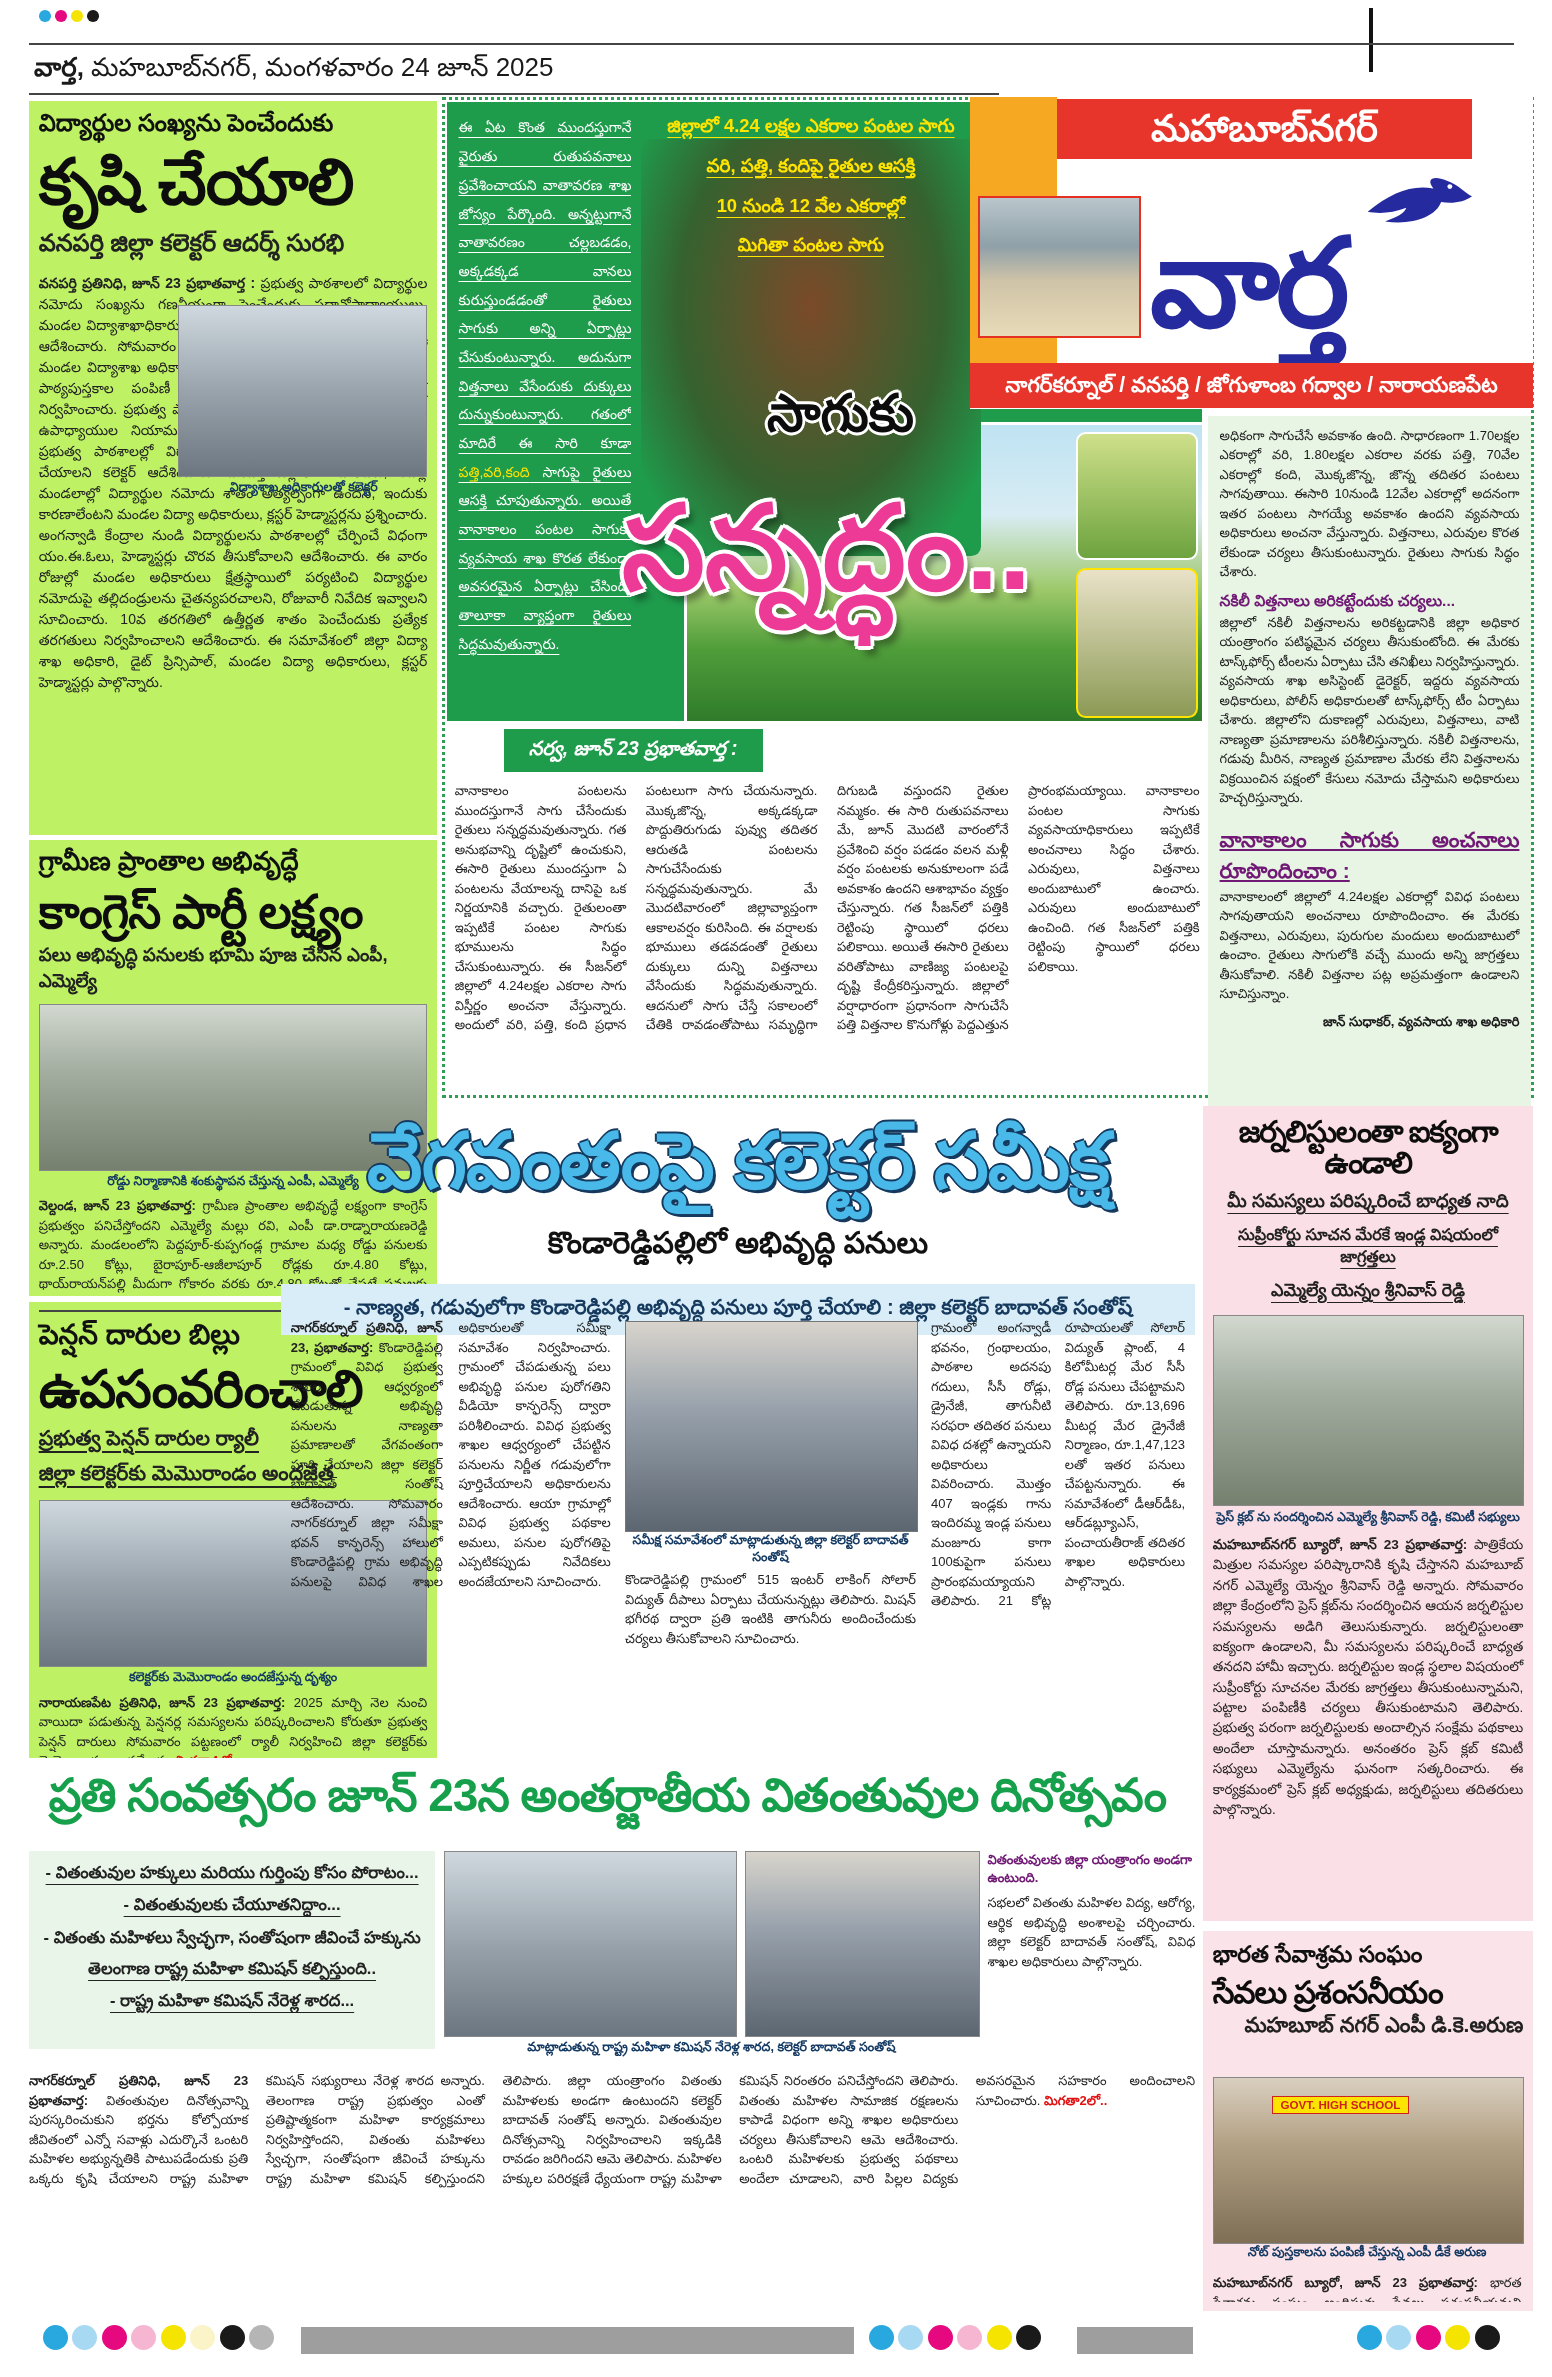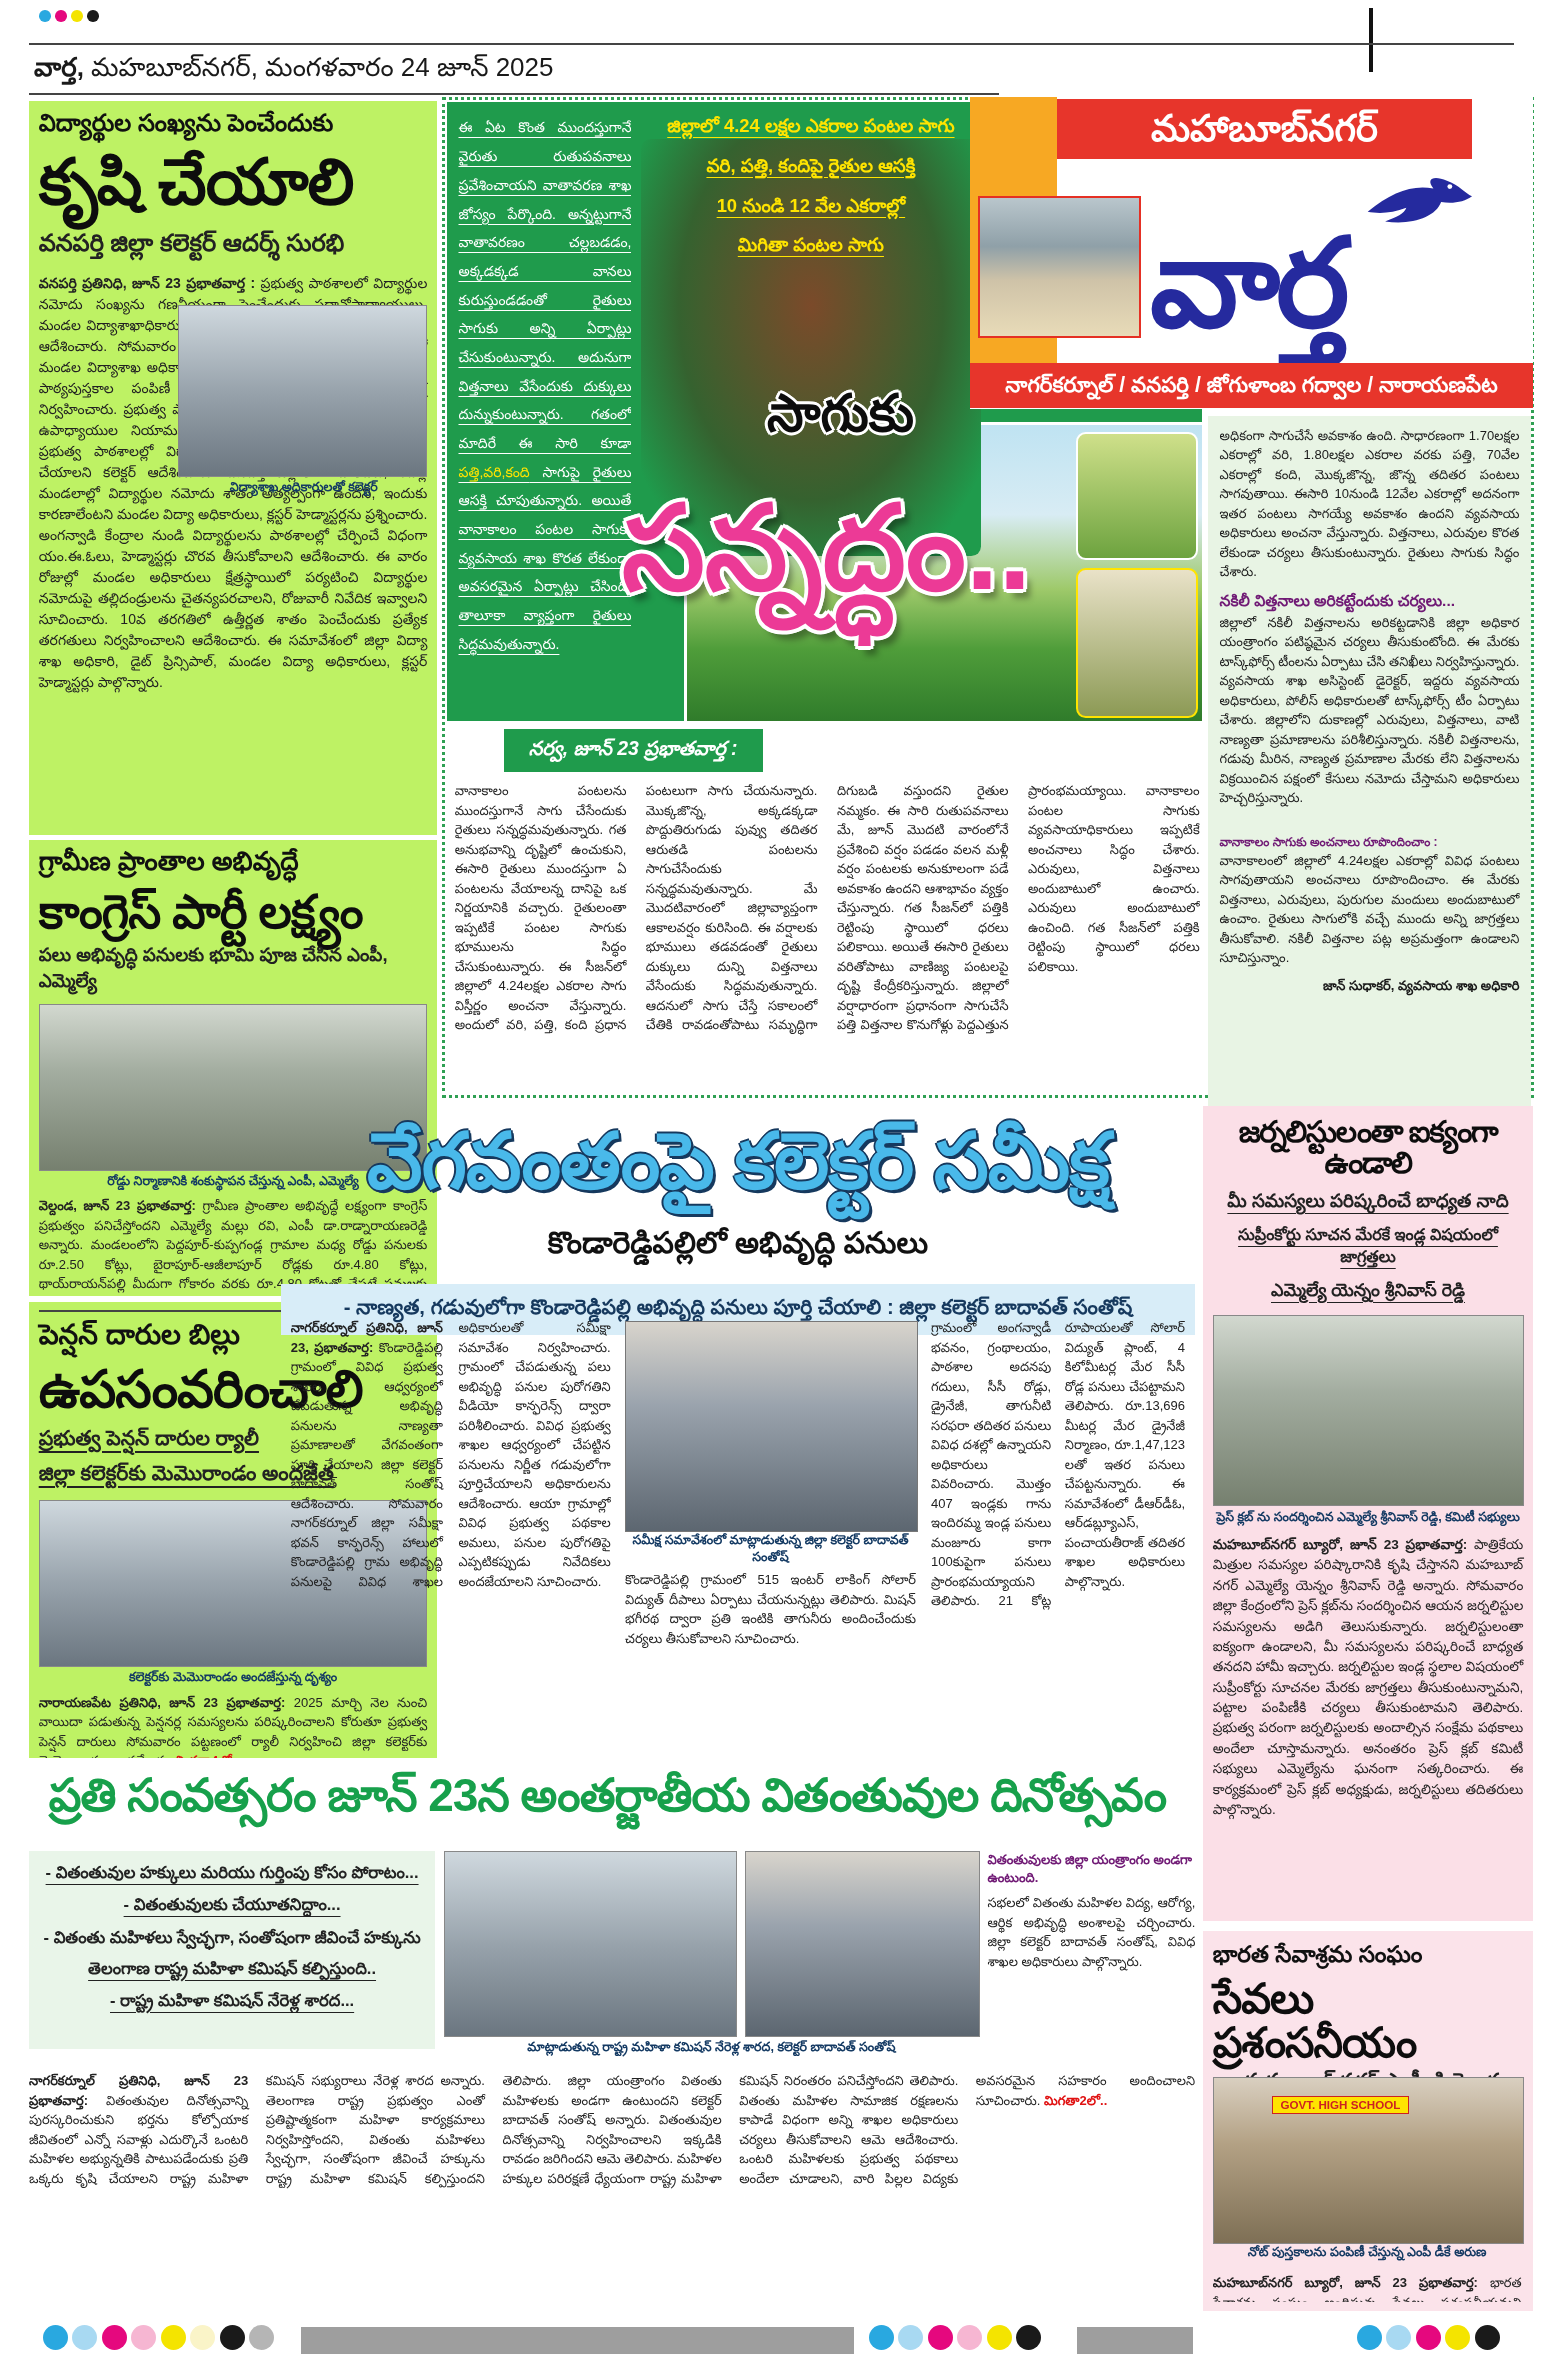--- a/index.html
+++ b/index.html
@@ -122,21 +122,21 @@
 
     <div class="abs hidden-ovf" style="left:9.7px;top:629px;width:745px;height:363px;">
       <div class="pill" style="display:inline-block;font-size:19.4px;padding:7.8px 25px;margin-left:49px;">నర్వ, జూన్ 23 ప్రభాతవార్త :</div>
       <div class="jtext body-txt" style="margin-top:9.7px;column-count:4;column-gap:19.4px;font-size:13px;height:301px;">వానాకాలం పంటలను ముందస్తుగానే సాగు చేసేందుకు రైతులు సన్నద్ధమవుతున్నారు. గత అనుభవాన్ని దృష్టిలో ఉంచుకుని, ఈసారి రైతులు ముందస్తుగా ఏ పంటలను వేయాలన్న దానిపై ఒక నిర్ణయానికి వచ్చారు. రైతులంతా ఇప్పటికే పంటల సాగుకు భూములను సిద్ధం చేసుకుంటున్నారు. ఈ సీజన్‌లో జిల్లాలో 4.24లక్షల ఎకరాల సాగు విస్తీర్ణం అంచనా వేస్తున్నారు. అందులో వరి, పత్తి, కంది ప్రధాన పంటలుగా సాగు చేయనున్నారు. మొక్కజొన్న, అక్కడక్కడా పొద్దుతిరుగుడు పువ్వు తదితర ఆరుతడి పంటలను సాగుచేసేందుకు సన్నద్ధమవుతున్నారు. మే మొదటివారంలో జిల్లావ్యాప్తంగా ఆకాలవర్షం కురిసింది. ఈ వర్షాలకు భూములు తడవడంతో రైతులు దుక్కులు దున్ని విత్తనాలు వేసేందుకు సిద్ధమవుతున్నారు. ఆదనులో సాగు చేస్తే సకాలంలో చేతికి రావడంతోపాటు సమృద్ధిగా దిగుబడి వస్తుందని రైతుల నమ్మకం. ఈ సారి రుతుపవనాలు మే, జూన్ మొదటి వారంలోనే ప్రవేశించి వర్షం పడడం వలన మళ్లీ వర్షం పంటలకు అనుకూలంగా పడే అవకాశం ఉందని ఆశాభావం వ్యక్తం చేస్తున్నారు. గత సీజన్‌లో పత్తికి రెట్టింపు స్థాయిలో ధరలు పలికాయి. అయితే ఈసారి రైతులు వరితోపాటు వాణిజ్య పంటలపై దృష్టి కేంద్రీకరిస్తున్నారు. జిల్లాలో వర్షాధారంగా ప్రధానంగా సాగుచేసే పత్తి విత్తనాల కొనుగోళ్లు పెద్దఎత్తున ప్రారంభమయ్యాయి. వానాకాలం పంటల సాగుకు వ్యవసాయాధికారులు ఇప్పటికే అంచనాలు సిద్ధం చేశారు. ఎరువులు, విత్తనాలు అందుబాటులో ఉంచారు. ఎరువులు అందుబాటులో ఉంచింది. గత సీజన్‌లో పత్తికి రెట్టింపు స్థాయిలో ధరలు పలికాయి.</div>
     </div>
 
     <div class="abs hidden-ovf jtext" style="left:763px;top:316px;width:323px;height:757px;background:#e8f4e4;padding:9.7px 11.6px;box-sizing:border-box;font-size:13px;line-height:1.5;">
       <div>అధికంగా సాగుచేసే అవకాశం ఉంది. సాధారణంగా 1.70లక్షల ఎకరాల్లో వరి, 1.80లక్షల ఎకరాల వరకు పత్తి, 70వేల ఎకరాల్లో కంది, మొక్కజొన్న, జొన్న తదితర పంటలు సాగవుతాయి. ఈసారి 10నుండి 12వేల ఎకరాల్లో అదనంగా ఇతర పంటలు సాగయ్యే అవకాశం ఉందని వ్యవసాయ అధికారులు అంచనా వేస్తున్నారు. విత్తనాలు, ఎరువుల కొరత లేకుండా చర్యలు తీసుకుంటున్నారు. రైతులు సాగుకు సిద్ధం చేశారు.</div>
       <div class="magenta" style="font-size:15.5px;margin-top:7.8px;">నకిలీ విత్తనాలు అరికట్టేందుకు చర్యలు...</div>
       <div>జిల్లాలో నకిలీ విత్తనాలను అరికట్టడానికి జిల్లా అధికార యంత్రాంగం పటిష్ఠమైన చర్యలు తీసుకుంటోంది. ఈ మేరకు టాస్క్‌ఫోర్స్ టీంలను ఏర్పాటు చేసి తనిఖీలు నిర్వహిస్తున్నారు. వ్యవసాయ శాఖ అసిస్టెంట్ డైరెక్టర్, ఇద్దరు వ్యవసాయ అధికారులు, పోలీస్ అధికారులతో టాస్క్‌ఫోర్స్ టీం ఏర్పాటు చేశారు. జిల్లాలోని దుకాణల్లో ఎరువులు, విత్తనాలు, వాటి నాణ్యతా ప్రమాణాలను పరిశీలిస్తున్నారు. నకిలీ విత్తనాలను, గడువు మీరిన, నాణ్యత ప్రమాణాల మేరకు లేని విత్తనాలను విక్రయించిన పక్షంలో కేసులు నమోదు చేస్తామని అధికారులు హెచ్చరిస్తున్నారు.</div>
-      <div class="magenta" style="font-size:12px;margin-top:25px;">వానాకాలం సాగుకు అంచనాలు రూపొందించాం :</div>
+      <div class="magenta" style="font-size:21px;margin-top:16px;text-decoration:underline;">వానాకాలం సాగుకు అంచనాలు రూపొందించాం :</div>
       <div>వానాకాలంలో జిల్లాలో 4.24లక్షల ఎకరాల్లో వివిధ పంటలు సాగవుతాయని అంచనాలు రూపొందించాం. ఈ మేరకు విత్తనాలు, ఎరువులు, పురుగుల మందులు అందుబాటులో ఉంచాం. రైతులు సాగులోకి వచ్చే ముందు అన్ని జాగ్రత్తలు తీసుకోవాలి. నకిలీ విత్తనాల పట్ల అప్రమత్తంగా ఉండాలని సూచిస్తున్నాం.</div>
       <div style="text-align:right;font-weight:bold;margin-top:7.8px;">జాన్ సుధాకర్, వ్యవసాయ శాఖ అధికారి</div>
     </div>
   </div>
 
   <div class="abs" style="left:970px;top:97px;width:563px;height:312px;background:#ffffff;">
     <div class="abs" style="left:0;top:0;width:87px;height:266px;background:#f7a823;"></div>
     <div class="abs ctr" style="left:87px;top:1.9px;width:415px;height:60px;background:#e7352b;color:#fff;font-weight:bold;font-size:37px;line-height:60px;">మహాబూబ్‌నగర్</div>
     <div class="abs photo-dam" style="left:7.8px;top:99px;width:159px;height:138px;border:2.9px solid #e53024;"></div>
     <svg class="abs" style="left:388px;top:78px;" width="116" height="58" viewBox="0 0 120 60">
@@ -193,21 +193,21 @@
     <div class="photo-crowd" style="width:309px;height:189px;margin-top:11.6px;border:1px solid #888;"></div>
     <div class="caption ctr" style="margin-top:3.9px;">ప్రెస్ క్లబ్ ను సందర్శించిన ఎమ్మెల్యే శ్రీనివాస్ రెడ్డి, కమిటీ సభ్యులు</div>
     <div class="jtext body-txt" style="margin-top:7.8px;font-size:13.6px;">
       <span class="dl">మహబూబ్‌నగర్ బ్యూరో, జూన్ 23 ప్రభాతవార్త:</span>
       <span>పాత్రికేయ మిత్రుల సమస్యల పరిష్కారానికి కృషి చేస్తానని మహబూబ్ నగర్ ఎమ్మెల్యే యెన్నం శ్రీనివాస్ రెడ్డి అన్నారు. సోమవారం జిల్లా కేంద్రంలోని ప్రెస్ క్లబ్‌ను సందర్శించిన ఆయన జర్నలిస్టుల సమస్యలను అడిగి తెలుసుకున్నారు. జర్నలిస్టులంతా ఐక్యంగా ఉండాలని, మీ సమస్యలను పరిష్కరించే బాధ్యత తనదని హామీ ఇచ్చారు. జర్నలిస్టుల ఇండ్ల స్థలాల విషయంలో సుప్రీంకోర్టు సూచనల మేరకు జాగ్రత్తలు తీసుకుంటున్నామని, పట్టాల పంపిణీకి చర్యలు తీసుకుంటామని తెలిపారు. ప్రభుత్వ పరంగా జర్నలిస్టులకు అందాల్సిన సంక్షేమ పథకాలు అందేలా చూస్తామన్నారు. అనంతరం ప్రెస్ క్లబ్ కమిటీ సభ్యులు ఎమ్మెల్యేను ఘనంగా సత్కరించారు. ఈ కార్యక్రమంలో ప్రెస్ క్లబ్ అధ్యక్షుడు, జర్నలిస్టులు తదితరులు పాల్గొన్నారు.</span>
     </div>
   </div>
 
   <div class="abs hidden-ovf" style="left:1203px;top:1931px;width:330px;height:380px;background:#fbe3ea;padding:9.7px 9.7px;box-sizing:border-box;">
     <div class="kicker" style="font-size:23px;">భారత సేవాశ్రమ సంఘం</div>
-    <div class="headline" style="font-size:42px;margin-top:3.9px;">సేవలు ప్రశంసనీయం</div>
+    <div class="headline" style="font-size:31px;margin-top:3.9px;">సేవలు ప్రశంసనీయం</div>
     <div class="subhead" style="font-size:21px;margin-top:4px;text-align:right;">మహబూబ్ నగర్ ఎంపీ డి.కె.అరుణ</div>
     <div class="photo-school abs" style="left:9.7px;top:146px;width:309px;height:165px;border:1px solid #888;">
       <div style="position:absolute;left:58px;top:17.5px;background:#ffe400;color:#c22;font-weight:bold;font-size:11.6px;padding:1.9px 7.8px;border:1px solid #c22;">GOVT. HIGH SCHOOL</div>
     </div>
     <div class="abs caption ctr" style="left:9.7px;top:314px;width:309px;">నోట్ పుస్తకాలను పంపిణీ చేస్తున్న ఎంపీ డీకే అరుణ</div>
     <div class="abs jtext body-txt" style="left:9.7px;top:342px;width:309px;height:29px;overflow:hidden;">
       <span class="dl">మహబూబ్‌నగర్ బ్యూరో, జూన్ 23 ప్రభాతవార్త:</span>
       <span>భారత సేవాశ్రమ సంఘం అందిస్తున్న సేవలు ప్రశంసనీయమని మహబూబ్ నగర్ ఎంపీ డి.కె.అరుణ అన్నారు. ప్రభుత్వ ఉన్నత పాఠశాల విద్యార్థులకు నోట్ పుస్తకాలు పంపిణీ చేశారు.</span>
     </div>
   </div>

